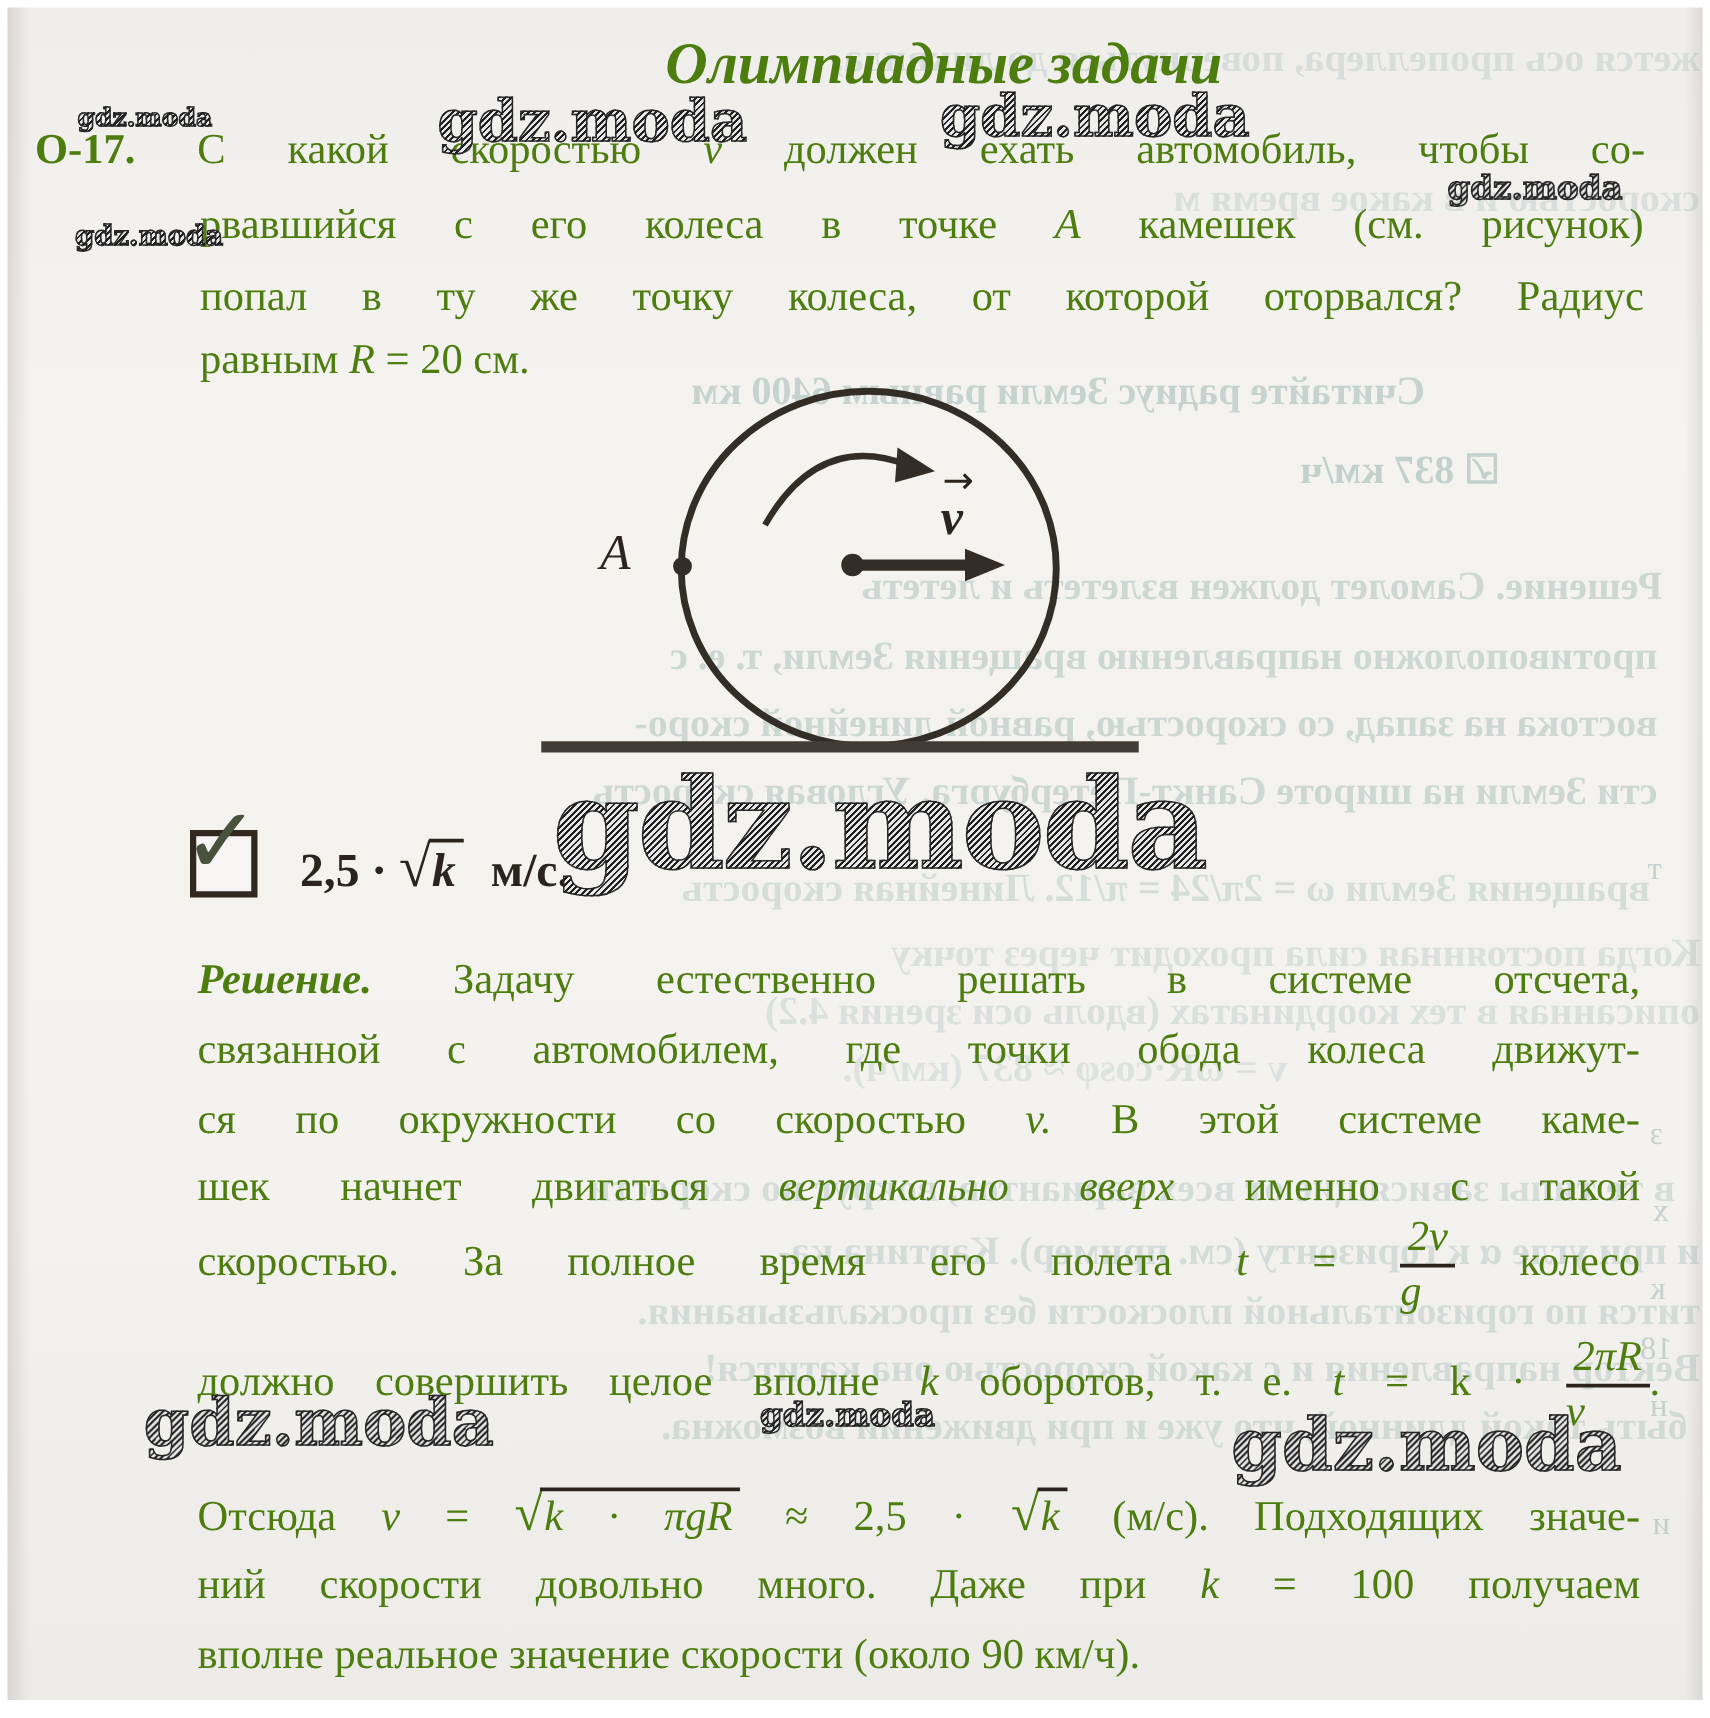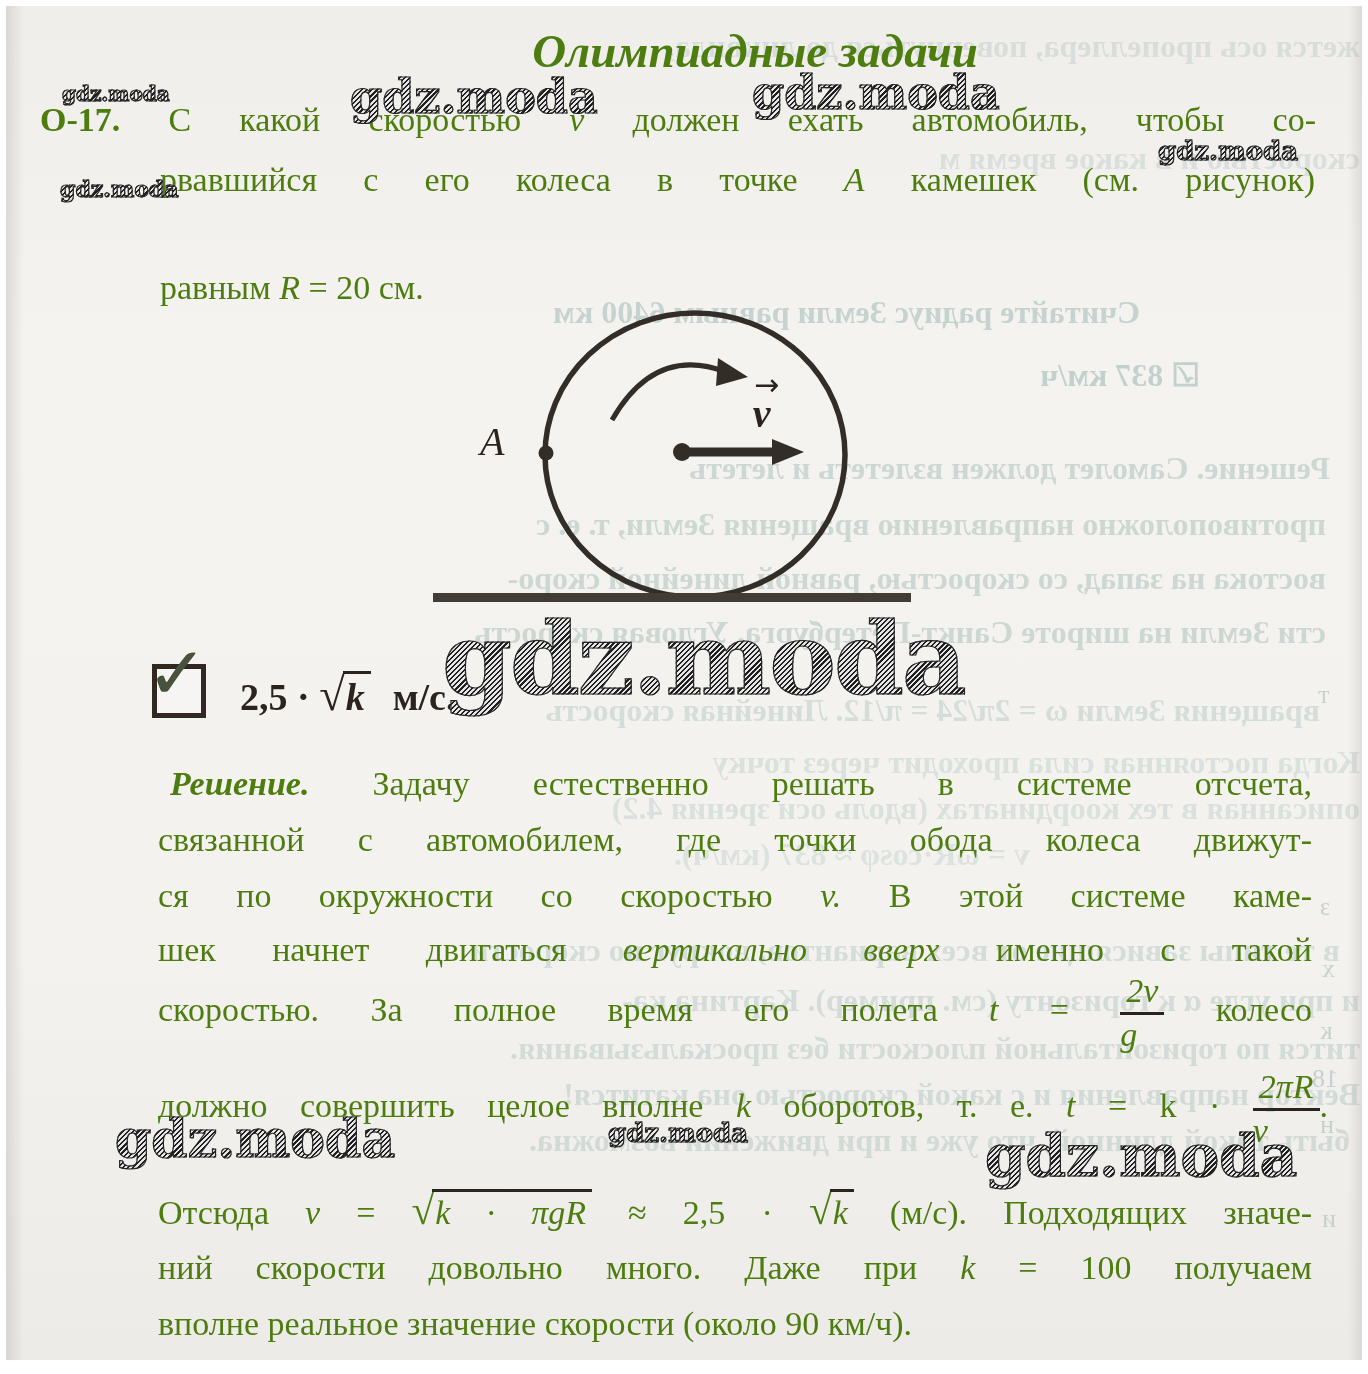--- a/index.html
+++ b/index.html
@@ -8,21 +8,21 @@
   .paper{position:absolute;left:6px;top:6px;right:6px;bottom:14px;
          background:linear-gradient(180deg,#f0eeeb 0%,#f5f3f0 25%,#f4f2ef 70%,#edebe8 100%);}
   .edge-l{position:absolute;left:6px;top:6px;width:18px;bottom:14px;
           background:linear-gradient(90deg,rgba(150,145,140,.25),rgba(150,145,140,0));z-index:2;}
   .edge-r{position:absolute;right:6px;top:6px;width:14px;bottom:14px;
           background:linear-gradient(270deg,rgba(150,145,140,.22),rgba(150,145,140,0));z-index:2;}
 
   .txt{position:absolute;font-size:34px;line-height:44px;color:#4d7c0f;z-index:3;}
   .just{text-align:justify;text-align-last:justify;}
   .title{font-size:47px;line-height:58px;font-weight:700;font-style:italic;text-align:center;}
-  .b{font-weight:700;margin-left:12px;}
+  .b{font-weight:700;}
   .i{font-style:italic;}
 
   
   .formula{z-index:3;}
   .frac{display:inline-block;text-align:right;vertical-align:middle;line-height:1.12;}
   .frac .fnum{display:block;border-bottom:3px solid #2b241e;padding:0 6px 2px 6px;}
   .frac .fden{display:block;padding-top:1px;}
   .sq{white-space:nowrap;}
   .sq .r{font-size:1.22em;font-style:normal;letter-spacing:-2px;}
   .sq .bar{border-top:3px solid #2b241e;padding:2px 6px 0 3px;font-style:italic;}
@@ -85,20 +85,21 @@
   <div class="mk" style="left:1322px;top:954px;">х</div>
   <div class="mk" style="left:1320px;top:1016px;">к</div>
   <div class="mk" style="left:1312px;top:1064px;">18</div>
   <div class="mk" style="left:1320px;top:1110px;">н</div>
   <div class="mk" style="left:1322px;top:1204px;">и</div>
 
   <div class="txt title" style="left:350px;top:22px;width:810px;">Олимпиадные задачи</div>
 
   <div class="txt just" style="left:28px;top:98px;width:1288px;"><span class="b">О-17.</span> <span>С какой скоростью</span> <span class="i">v</span> <span>должен ехать автомобиль, чтобы со-</span></div>
   <div class="txt just" style="left:160px;top:158px;width:1155px;"><span>рвавшийся с его колеса в точке</span> <span class="i">А</span> <span>камешек (см. рисунок)</span></div>
+  <div class="txt just" style="left:160px;top:216px;width:1155px;">попал в ту же точку колеса, от которой оторвался? Радиус</div>
   <div class="txt" style="left:160px;top:266px;width:600px;"><span>равным</span> <span class="i">R</span> <span>= 20 см.</span></div>
 
   <svg class="fig" style="left:430px;top:300px;" width="490" height="320" viewBox="0 0 490 320">
     <ellipse cx="265" cy="155" rx="150" ry="142" fill="none" stroke="#332d27" stroke-width="5.5"></ellipse>
     <circle cx="116" cy="153" r="7.5" fill="#332d27"></circle>
     <circle cx="252" cy="152" r="9" fill="#332d27"></circle>
     <line x1="252" y1="152" x2="344" y2="152" stroke="#332d27" stroke-width="9"></line>
     <polygon points="342,139 374,152 342,165" fill="#332d27"></polygon>
     <path d="M 182 120 Q 225 45 296 72" fill="none" stroke="#332d27" stroke-width="5"></path>
     <polygon points="288,58 318,77 286,86" fill="#332d27"></polygon>

